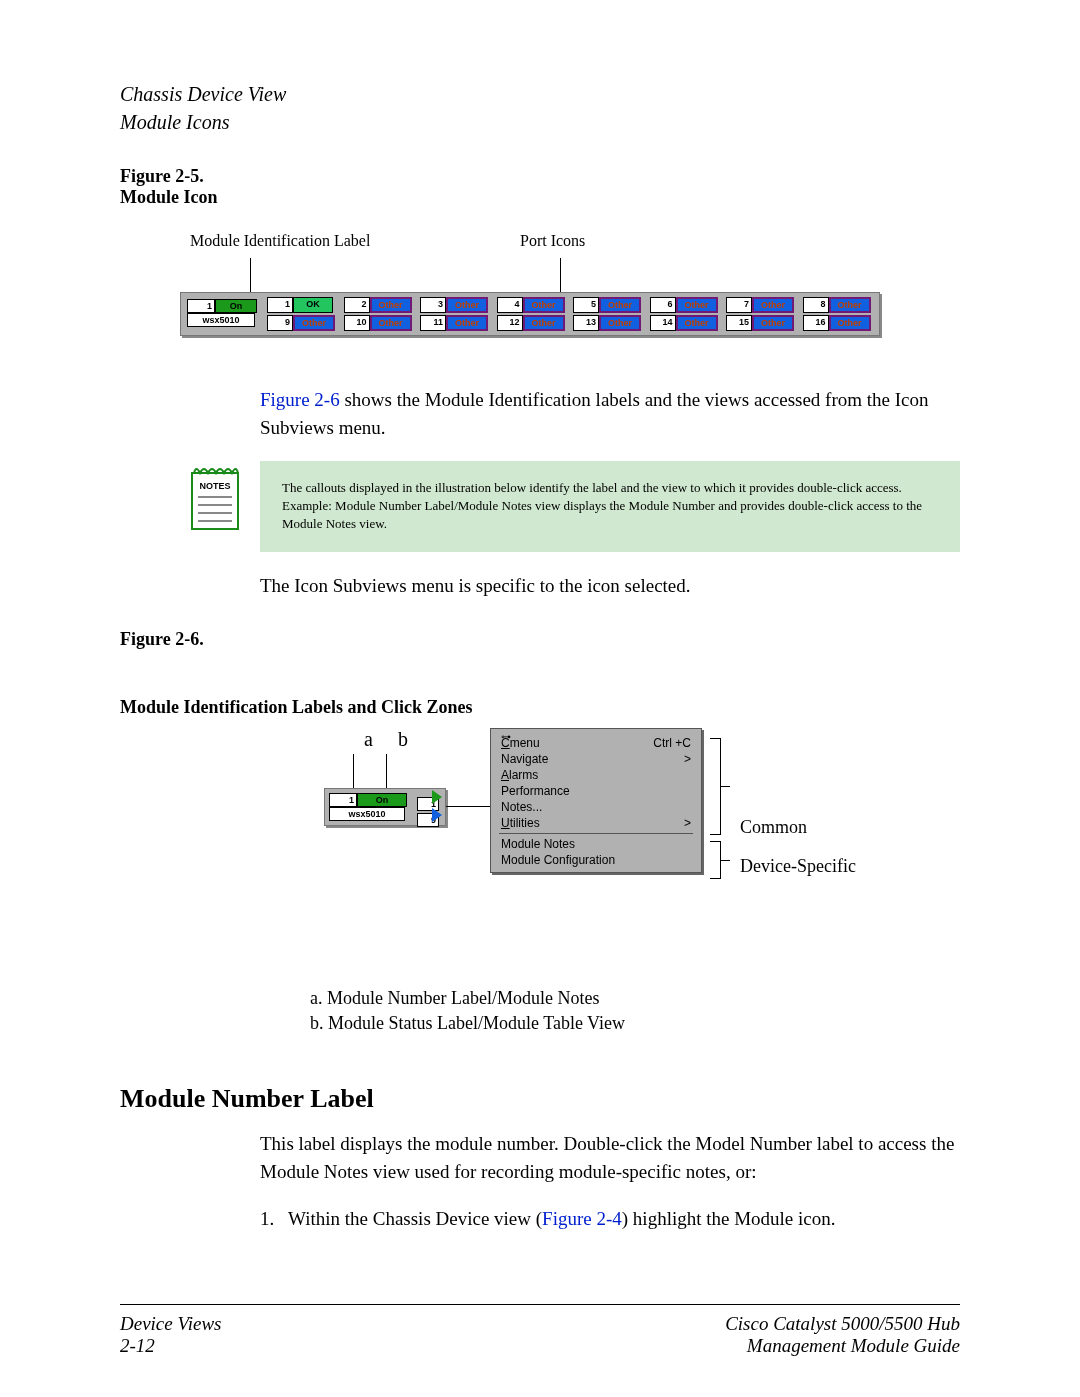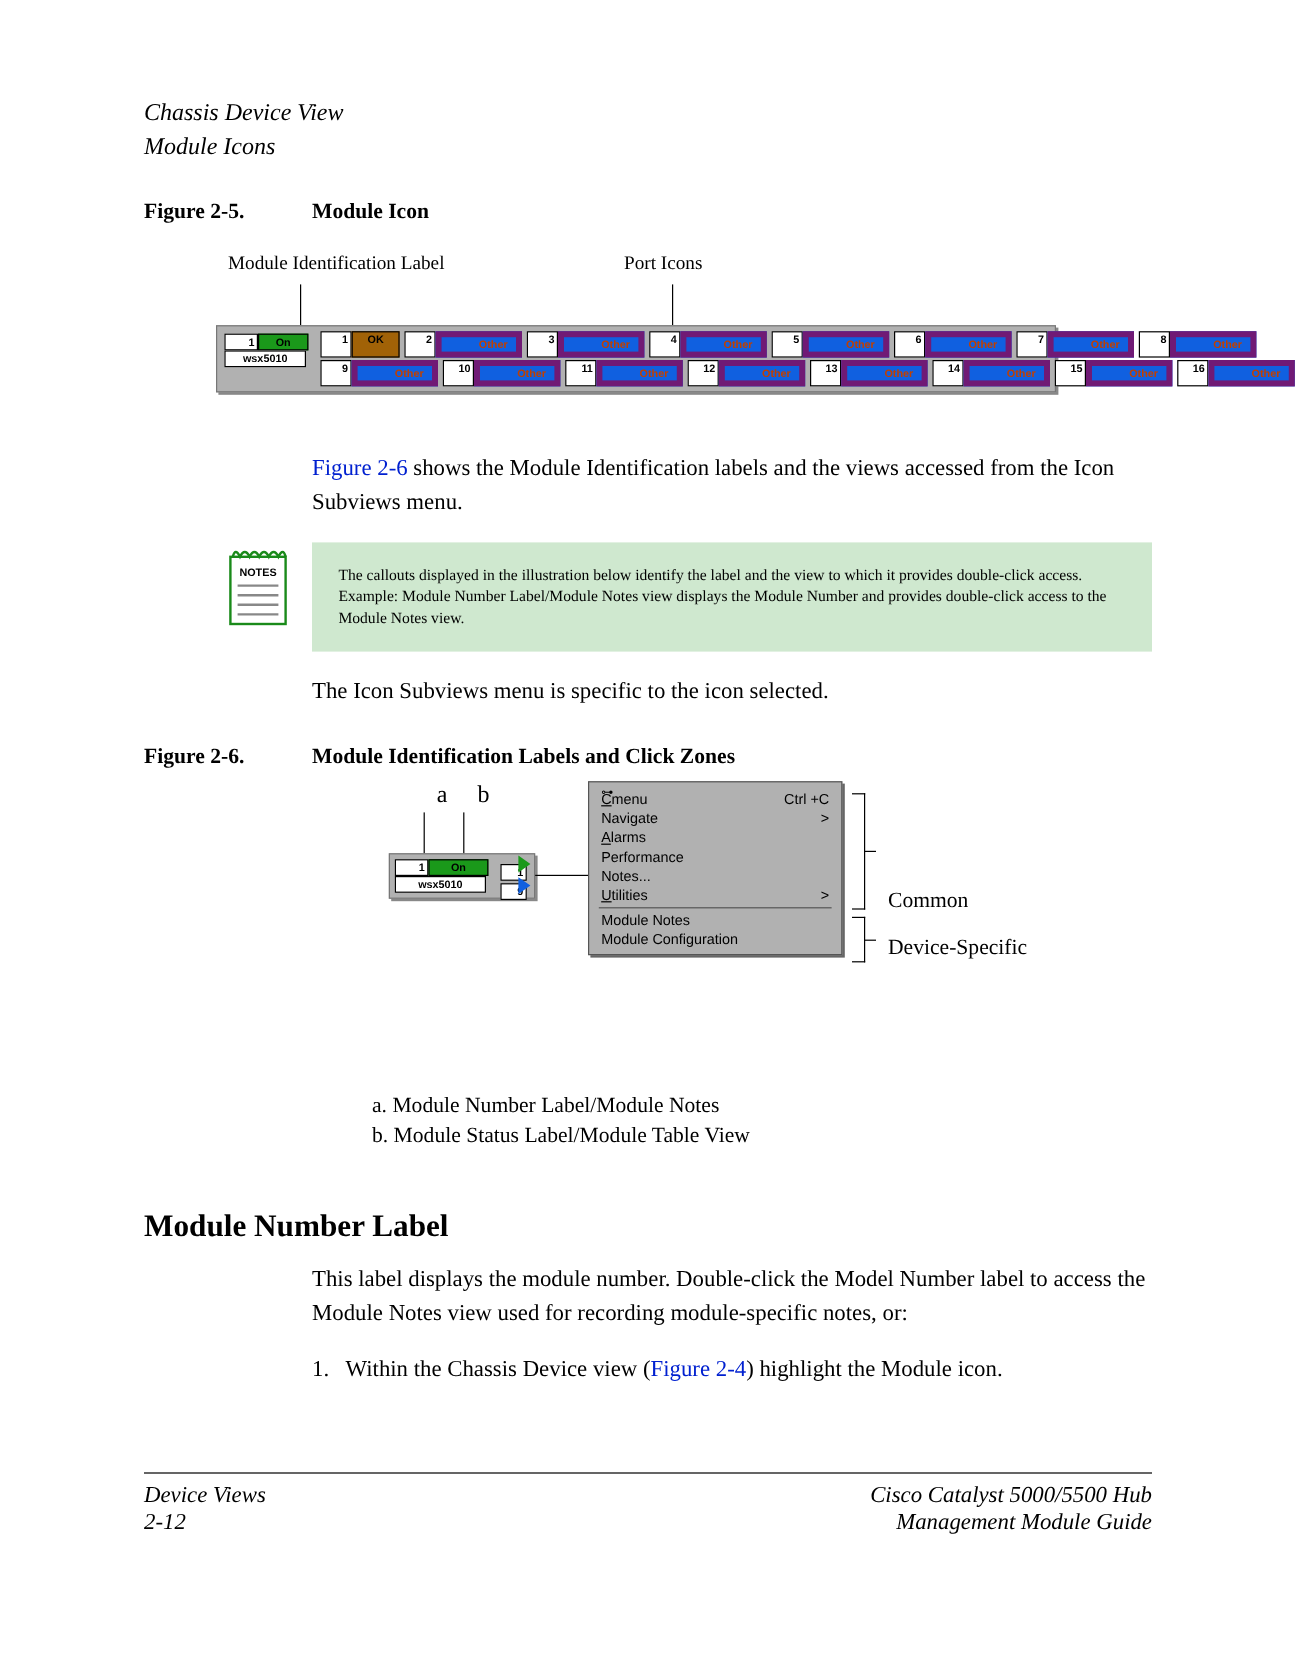--- a/index.html
+++ b/index.html
@@ -17,20 +17,21 @@
     font-style: italic;
     font-size: 20px;
     line-height: 1.4;
     margin-bottom: 30px;
   }
   .fig-caption {
     font-weight: bold;
     font-size: 18px;
     margin: 20px 0 10px 0;
     display: flex;
+    flex-direction: column;
   }
   .fig-caption .fig-num { width: 140px; }
   .callout-labels {
     display: flex;
     position: relative;
     height: 60px;
     margin-top: 24px;
     font-size: 16px;
   }
   .callout-labels .cl1 { position: absolute; left: 70px; }
@@ -100,35 +101,34 @@
   }
   .port-num {
     background: #fff;
     border: 1px solid #000;
     width: 22px;
     text-align: right;
     padding-right: 2px;
     line-height: 12px;
   }
   .port-ok {
-    background: #a16207;
+    background: #22c55e;
     border: 1px solid #000;
     width: 38px;
     text-align: center;
     line-height: 12px;
   }
   .port-other {
     background: #1060e0;
-    border: 5px solid #701a75;
+    border: 2px solid #701a75;
     color: #c04000;
     font-weight: bold;
     width: 38px;
     text-align: center;
     line-height: 12px;
-    padding-left: 24px;
   }
   .body-text {
     font-size: 19px;
     line-height: 1.45;
     margin: 50px 0 20px 140px;
   }
   .body-text2 {
     font-size: 19px;
     line-height: 1.45;
     margin: 20px 0 20px 140px;
@@ -418,21 +418,21 @@
         <line x1="8" y1="44" x2="42" y2="44" stroke="#888" stroke-width="2"></line>
         <line x1="8" y1="52" x2="42" y2="52" stroke="#888" stroke-width="2"></line>
         <line x1="8" y1="60" x2="42" y2="60" stroke="#888" stroke-width="2"></line>
       </svg>
     </div>
     <div class="notes-box">The callouts displayed in the illustration below identify the label and the view to which it provides double-click access. Example: Module Number Label/Module Notes view displays the Module Number and provides double-click access to the Module Notes view.</div>
   </div>
 
   <div class="body-text2">The Icon Subviews menu is specific to the icon selected.</div>
 
-  <div class="fig-caption" style="margin-top:30px;">
+  <div class="fig-caption" style="margin-top:30px;gap:47px;">
     <span class="fig-num">Figure 2-6.</span>
     <span>Module Identification Labels and Click Zones</span>
   </div>
 
   <div class="fig26-wrap">
     <div class="ab-labels">
       <span>a</span>
       <span>b</span>
     </div>
     <div class="ab-line" style="left:33px; top:26px; height:36px;"></div>

